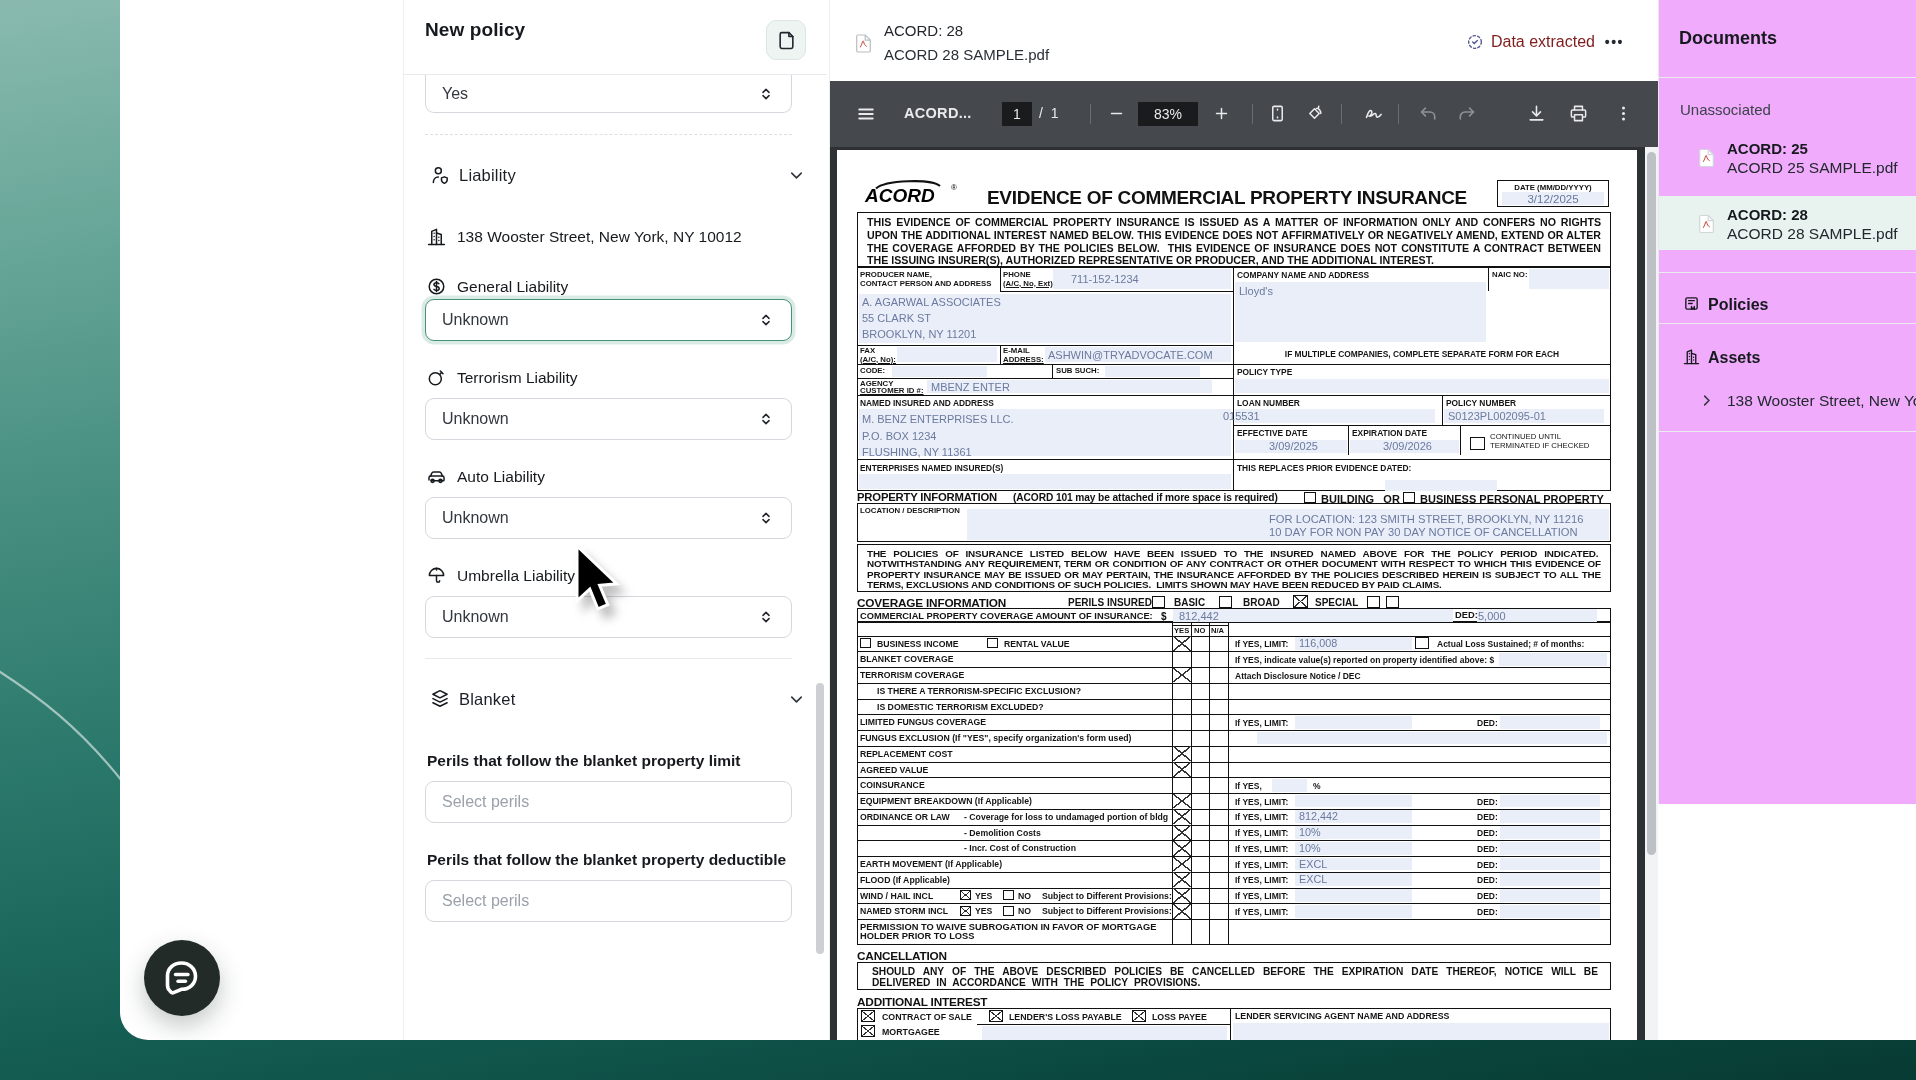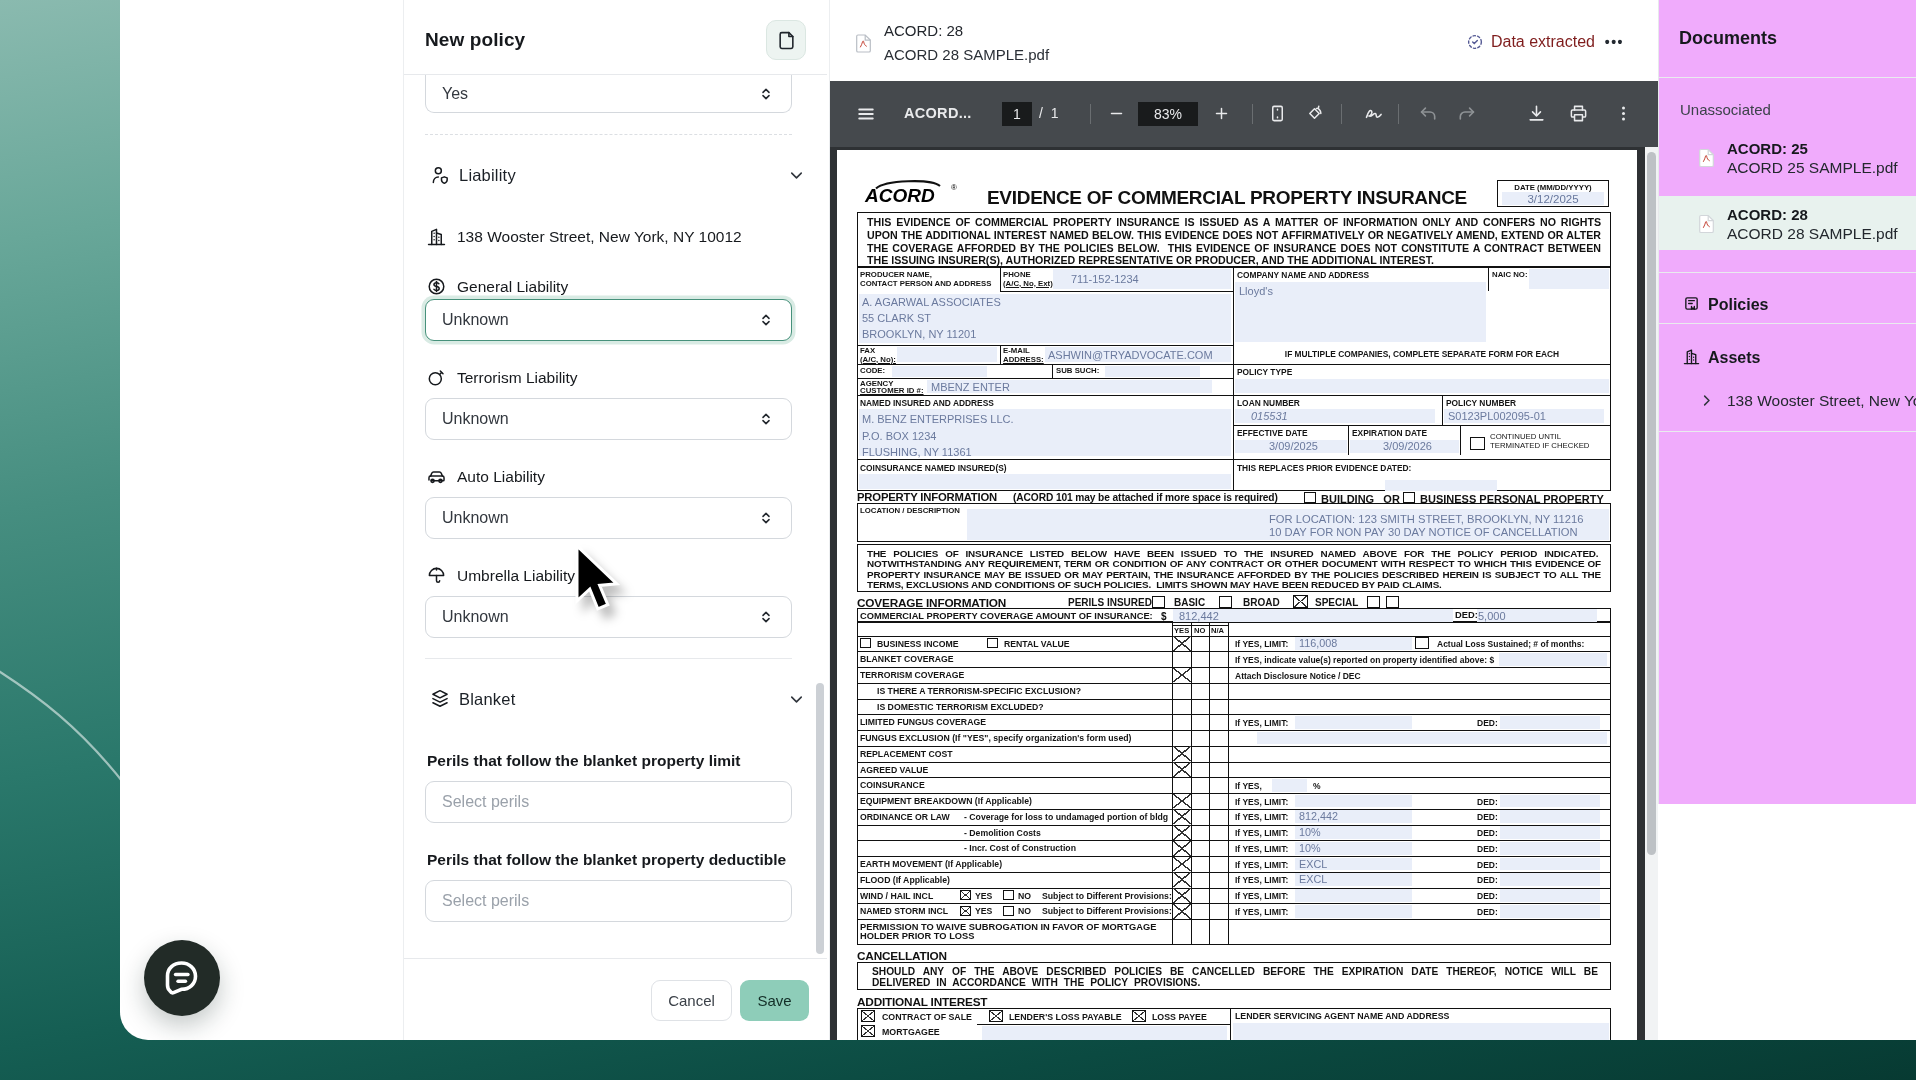--- a/index.html
+++ b/index.html
@@ -11,21 +11,21 @@
 
 #arc { position:absolute; left:0; top:0; width:130px; height:1080px; }
 
 #panel { position:absolute; left:120px; top:0; width:1796px; height:1040px; background:#fff; border-radius:0 0 0 28px; overflow:hidden; }
 
 #logo { position:absolute; left:24px; top:940px; width:76px; height:76px; border-radius:50%; background:#222b27; display:flex; align-items:center; justify-content:center; box-shadow:0 10px 24px rgba(20,40,35,.25); }
 
 
 #formcol { position:absolute; left:283px; top:0; width:424px; height:1040px; border-left:1px solid #eceef0; background:#fff; }
 #fhead { position:absolute; left:0; top:0; width:100%; height:75px; border-bottom:1px solid #e7e9ec; }
-#fhead h1 { position:absolute; left:21px; top:29px; font-size:19px; font-weight:700; color:#16191d; letter-spacing:.1px; }
+#fhead h1 { position:absolute; left:21px; top:19px; font-size:19px; font-weight:700; color:#16191d; letter-spacing:.1px; }
 #newdocbtn { position:absolute; right:21px; top:20px; width:40px; height:40px; border-radius:10px; background:#edf4f1; border:1px solid #dbe7e2; display:flex; align-items:center; justify-content:center; }
 .sel { position:absolute; left:21px; width:367px; height:42px; border:1px solid #d4d8dd; border-radius:9px; background:#fff; font-size:16px; color:#33383f; display:flex; align-items:center; padding-left:16px; }
 .sel .ud { position:absolute; right:17px; top:50%; margin-top:-8px; }
 .flabel { position:absolute; left:23px; font-size:15.5px; color:#16191d; display:flex; align-items:center; gap:11px; }
 .flabel .ic { width:19px; height:19px; flex:0 0 19px; }
 .sect { position:absolute; left:26px; font-size:16.5px; font-weight:500; color:#1b2026; letter-spacing:.2px; display:flex; align-items:center; gap:9px; }
 .sect .ic { width:20px; height:20px; }
 #ffoot { position:absolute; left:0; top:958px; width:100%; height:82px; border-top:1px solid #e7e9ec; background:#fff; }
 .btn { position:absolute; top:21px; height:41px; border-radius:9px; font-size:15px; display:flex; align-items:center; justify-content:center; }
 #cancelbtn { left:247px; width:81px; background:#fff; border:1px solid #dfe2e6; color:#3b4148; }
@@ -196,24 +196,20 @@
     <svg style="position:absolute; left:383px; top:690px;" width="19" height="19" viewBox="0 0 24 24" fill="none" stroke="#30353c" stroke-width="2" stroke-linecap="round" stroke-linejoin="round">
         <path d="m6 9 6 6 6-6"></path>
       </svg>
 
     <div class="flabel" style="top:751px; height:19px; gap:0; font-weight:600;">Perils that follow the blanket property limit</div>
     <div class="sel" style="top:781px; color:#9aa1aa;">Select perils</div>
 
     <div class="flabel" style="top:850px; height:19px; gap:0; font-weight:600;">Perils that follow the blanket property deductible</div>
     <div class="sel" style="top:880px; color:#9aa1aa;">Select perils</div>
 
-    <div id="ffoot">
-      <div class="btn" id="cancelbtn">Cancel</div>
-      <div class="btn" id="savebtn">Save</div>
-    </div>
     <div id="fscroll"></div>
   </div>
 
   <div id="pdfcol">
     <div id="pdfhead">
       <svg style="position:absolute; left:25px; top:34px;" width="17" height="19" viewBox="0 0 20 22" fill="none">
           <path d="M2 2.5 A1.5 1.5 0 0 1 3.5 1 H12 L18 7 V19.5 A1.5 1.5 0 0 1 16.5 21 H3.5 A1.5 1.5 0 0 1 2 19.5 Z" stroke="#b9bec5" stroke-width="1.4" fill="#fff"></path>
           <path d="M12 1 V7 H18" stroke="#b9bec5" stroke-width="1.4" fill="none"></path>
           <path d="M6.2 15.5 C7.5 13 8.4 11 8.9 8.8 c.2-.9 1.2-.9 1.3 0 .3 2.4 1.4 4.6 3.6 5.6" stroke="#c0392b" stroke-width="1.1" fill="none"></path>
         </svg>
@@ -339,39 +335,39 @@
         <div class="pv" style="left:94px; top:231px;">MBENZ ENTER</div>
 
         <div style="position:absolute; left:20px; top:245px; width:754px; height:1px; background:#111;"></div>
         <div class="pf" style="left:23px; top:249px; font-size:8.4px;">NAMED INSURED AND ADDRESS</div>
         <div class="fill" style="left:22px; top:259px; width:372px; height:47px;"></div>
         <div class="pv" style="left:25px; top:262.5px;">M. BENZ ENTERPRISES LLC.</div>
         <div class="pv" style="left:25px; top:279.5px;">P.O. BOX 1234</div>
         <div class="pv" style="left:25px; top:295.5px;">FLUSHING, NY 11361</div>
 
         <div style="position:absolute; left:20px; top:308.5px; width:376px; height:1px; background:#111;"></div>
-        <div class="pf" style="left:23px; top:313.5px; font-size:8.4px;">COINSURANCE NAMED INSURED(S)</div>
+        <div class="pf" style="left:23px; top:313.5px; font-size:8.4px;">ENTERPRISES NAMED INSURED(S)</div>
         <div class="fill" style="left:22px; top:324px; width:372px; height:15px;"></div>
 
         <div class="pf" style="left:400px; top:121px; font-size:8.4px;">COMPANY NAME AND ADDRESS</div>
         <div style="position:absolute; left:651px; top:117px; width:1px; height:24px; background:#111;"></div>
         <div class="pf" style="left:655px; top:121px;">NAIC NO:</div>
         <div class="fill" style="left:692px; top:119px; width:80px; height:20px;"></div>
         <div class="fill" style="left:398px; top:132px; width:251px; height:60px;"></div>
         <div class="pv" style="left:402px; top:135px;">Lloyd's</div>
         <div class="pf" style="left:396px; top:200px; width:378px; text-align:center; font-size:8.4px;">IF MULTIPLE COMPANIES, COMPLETE SEPARATE FORM FOR EACH</div>
         <div style="position:absolute; left:396px; top:214px; width:378px; height:1px; background:#111;"></div>
         <div class="pf" style="left:400px; top:218px; font-size:8.4px;">POLICY TYPE</div>
         <div class="fill" style="left:398px; top:229px; width:374px; height:14px;"></div>
 
         <div class="pf" style="left:400px; top:249px; font-size:8.4px;">LOAN NUMBER</div>
         <div class="pf" style="left:609px; top:249px; font-size:8.4px;">POLICY NUMBER</div>
         <div style="position:absolute; left:605px; top:245px; width:1px; height:30px; background:#111;"></div>
         <div class="fill" style="left:398px; top:259px; width:200px; height:14px;"></div>
-        <div class="pv" style="left:414px; top:260px;font-style:italic;">015531</div>
+        <div class="pv" style="left:386px; top:260px;">015531</div>
         <div class="fill" style="left:607px; top:259px; width:160px; height:14px;"></div>
         <div class="pv" style="left:611px; top:260px;">S0123PL002095-01</div>
 
         <div style="position:absolute; left:396px; top:275px; width:378px; height:1px; background:#111;"></div>
         <div style="position:absolute; left:511px; top:275px; width:1px; height:30px; background:#111;"></div>
         <div style="position:absolute; left:623px; top:275px; width:1px; height:30px; background:#111;"></div>
         <div class="pf" style="left:400px; top:279px; font-size:8.4px;">EFFECTIVE DATE</div>
         <div class="pf" style="left:515px; top:279px; font-size:8.4px;">EXPIRATION DATE</div>
         <div class="fill" style="left:398px; top:290px; width:112px; height:13px;"></div>
         <div class="fill" style="left:513px; top:290px; width:109px; height:13px;"></div>

